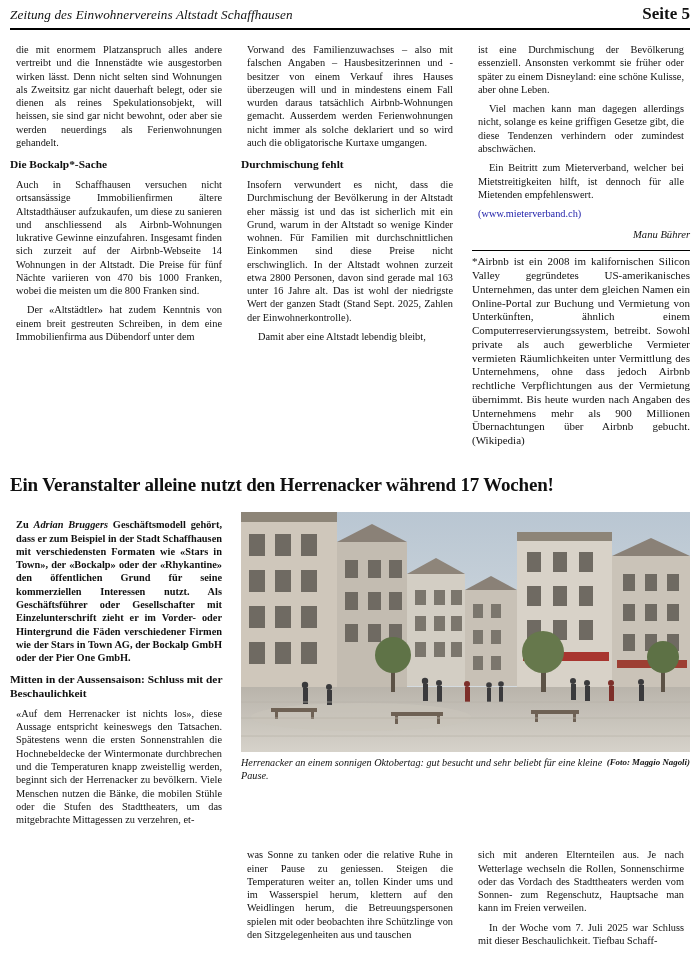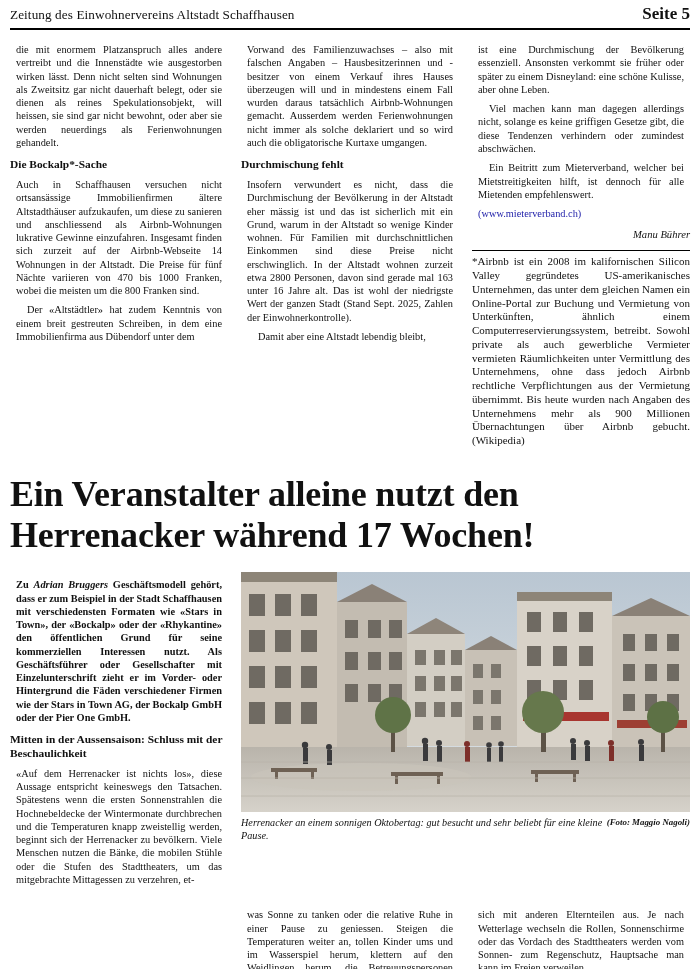--- a/index.html
+++ b/index.html
@@ -22,20 +22,21 @@
     display: flex;
     align-items: baseline;
     justify-content: space-between;
     padding: 4px 0 4px 0;
     border-bottom: 2px solid #000;
     margin-bottom: 7px;
   }
   .masthead-title {
     font-size: 13.2px;
     letter-spacing: 0.1px;
+    font-style: italic;
   }
   .masthead-page {
     font-size: 17px;
     font-weight: bold;
   }
 
   
   .top-cols {
     display: flex;
     gap: 13px;
@@ -73,21 +74,21 @@
   }
   .footnote-rule {
     border: none;
     border-top: 1px solid #000;
     margin: 10px 0 4px 0;
     width: 100%;
   }
 
   
   .headline {
-    font-size: 36px;
+    font-size: 19px;
     font-weight: bold;
     line-height: 1.13;
     margin: 26px 0 17px 0;
     letter-spacing: -0.2px;
   }
 
   
   .mid {
     display: flex;
     gap: 13px;

